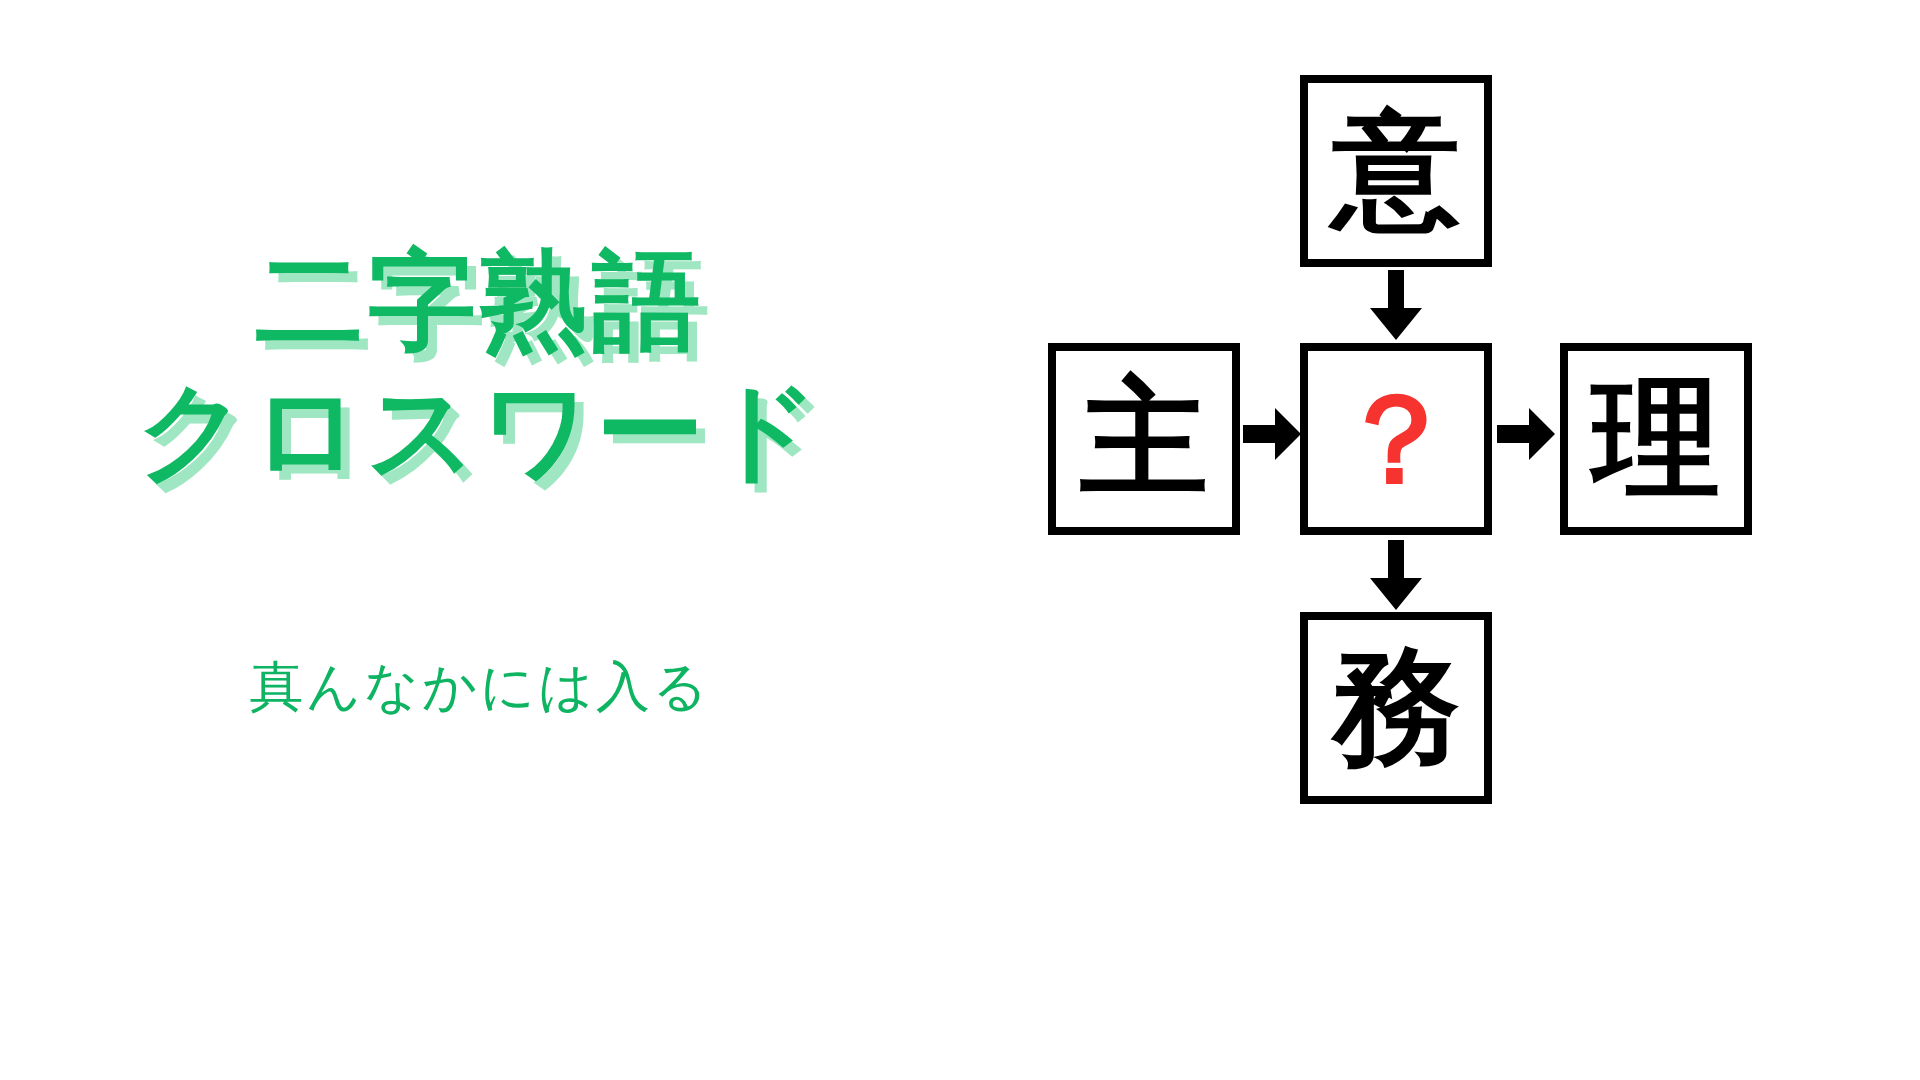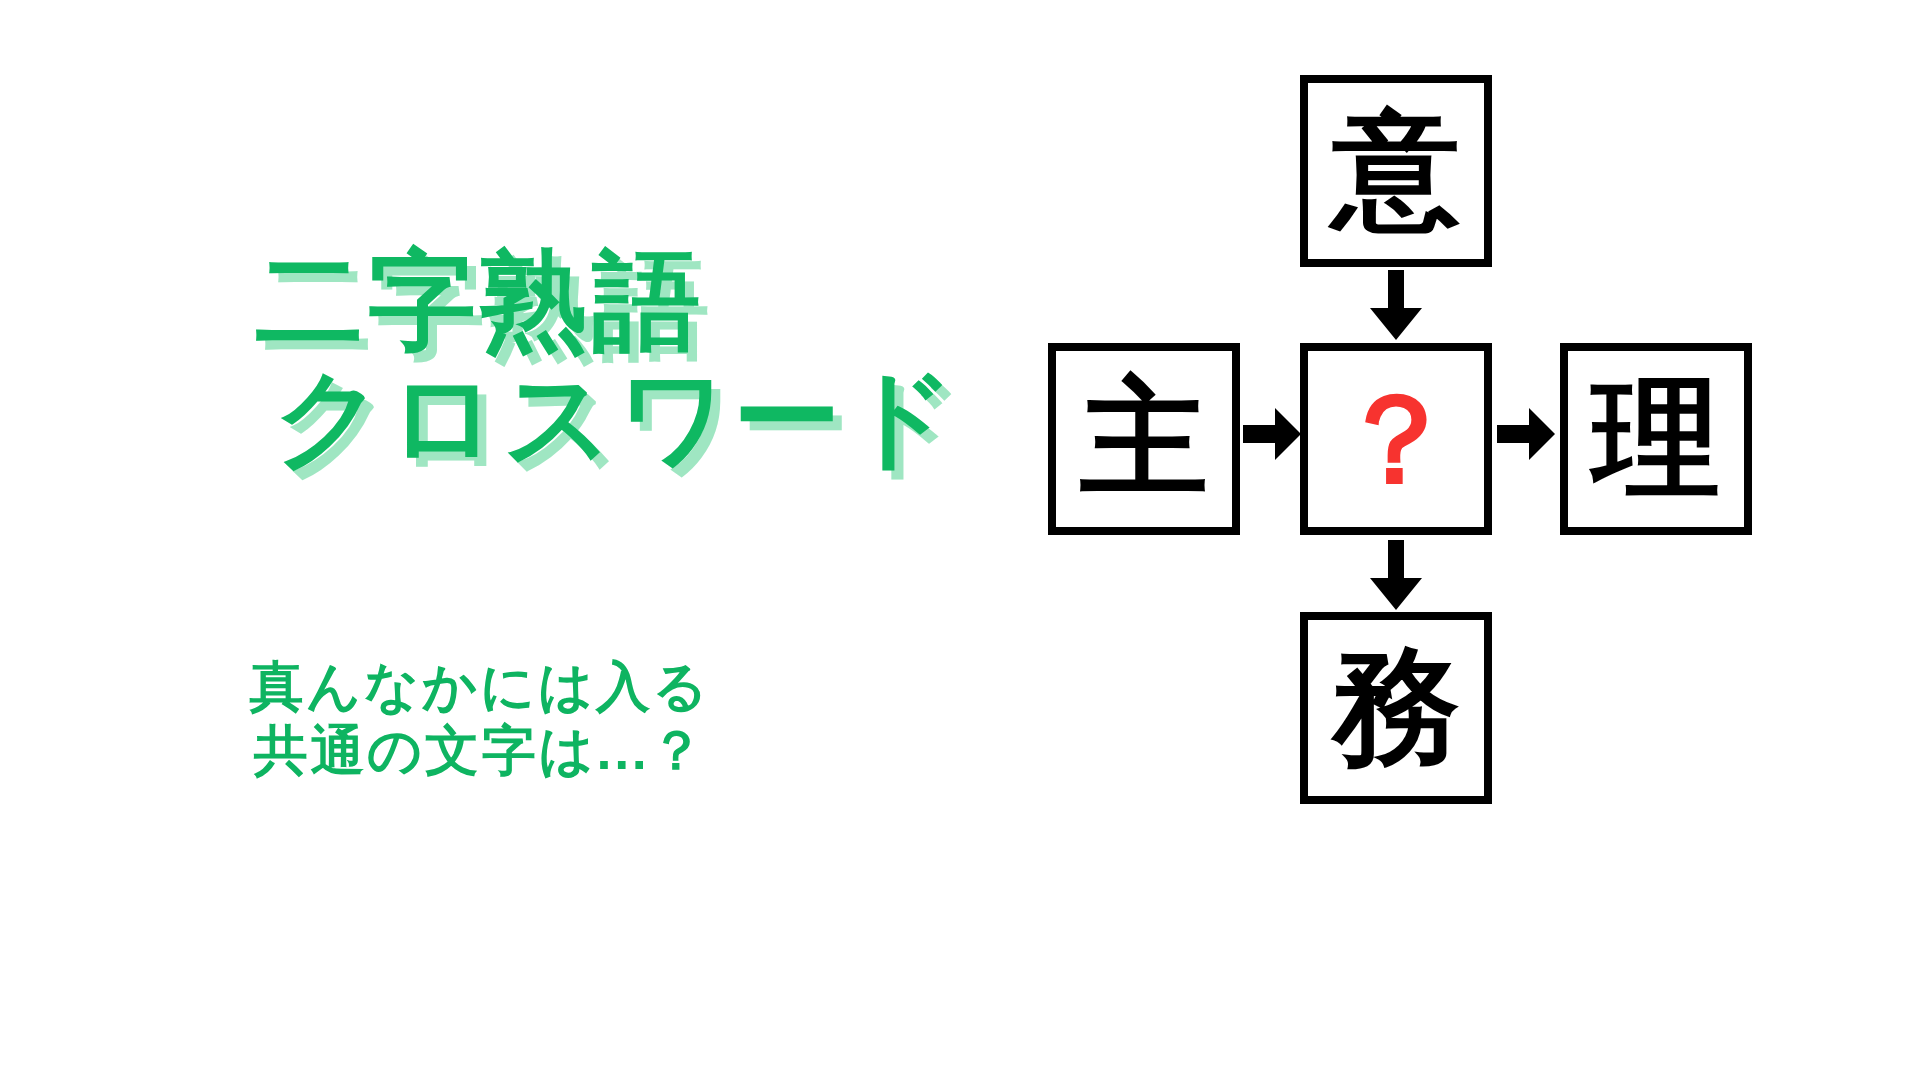--- a/index.html
+++ b/index.html
@@ -24,30 +24,30 @@
   }
   .title-line {
     font-weight:900;
     color:#0FB862;
     letter-spacing:0.04em;
     line-height:1.06;
     white-space:nowrap;
     text-shadow:9px 9px 0 #9FE6C2;
   }
   #title-line-1 { font-size:108px; }
-  #title-line-2 { font-size:108px; margin-top:3px;text-align:right; }
+  #title-line-2 { font-size:108px; margin-top:16px; }
 
   #subtitle-block {
     position:absolute;
     left:0px; top:655px;
     width:960px;
     text-align:center;
   }
   .subtitle-line {
-    font-weight:700;
+    font-weight:400;
     color:#0EB461;
     font-size:54px;
     line-height:1.18;
     letter-spacing:0.05em;
     white-space:nowrap;
   }
 
   
   #diagram {
     position:absolute;
@@ -97,21 +97,20 @@
 
 <div id="stage">
 
   <div id="title-block">
     <div id="title-line-1" class="title-line">二字熟語</div>
     <div id="title-line-2" class="title-line">クロスワード</div>
   </div>
 
   <div id="subtitle-block">
     <div class="subtitle-line">真んなかには入る</div>
-    <div class="subtitle-line">共通の文字は...？</div>
   </div>
 
   <div id="diagram">
 
     <div id="cell-top" class="cell">
       <span class="cell-char">意</span>
     </div>
 
     <div id="cell-left" class="cell">
       <span class="cell-char">主</span>

